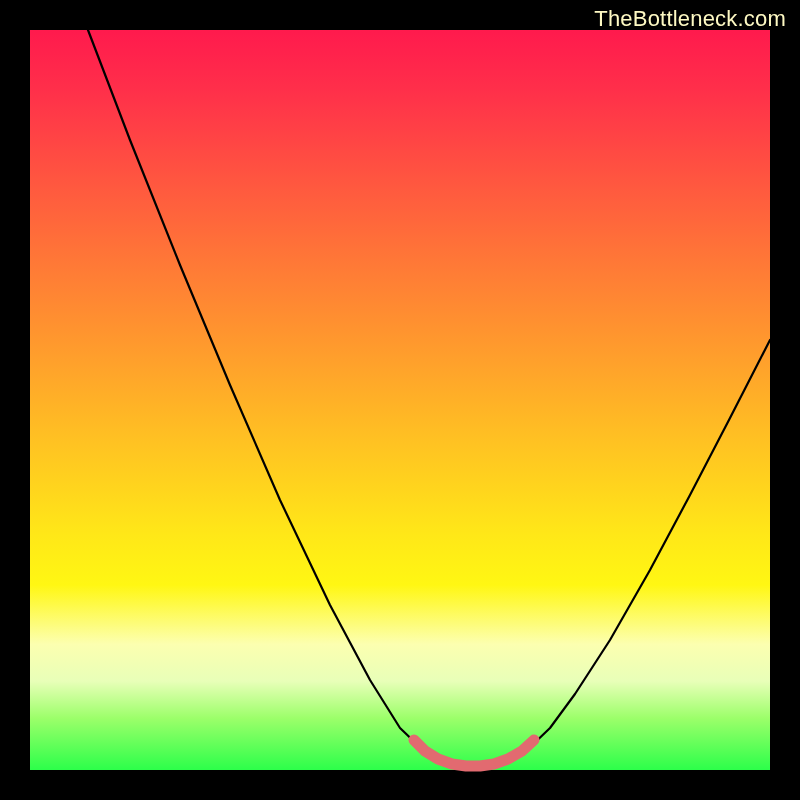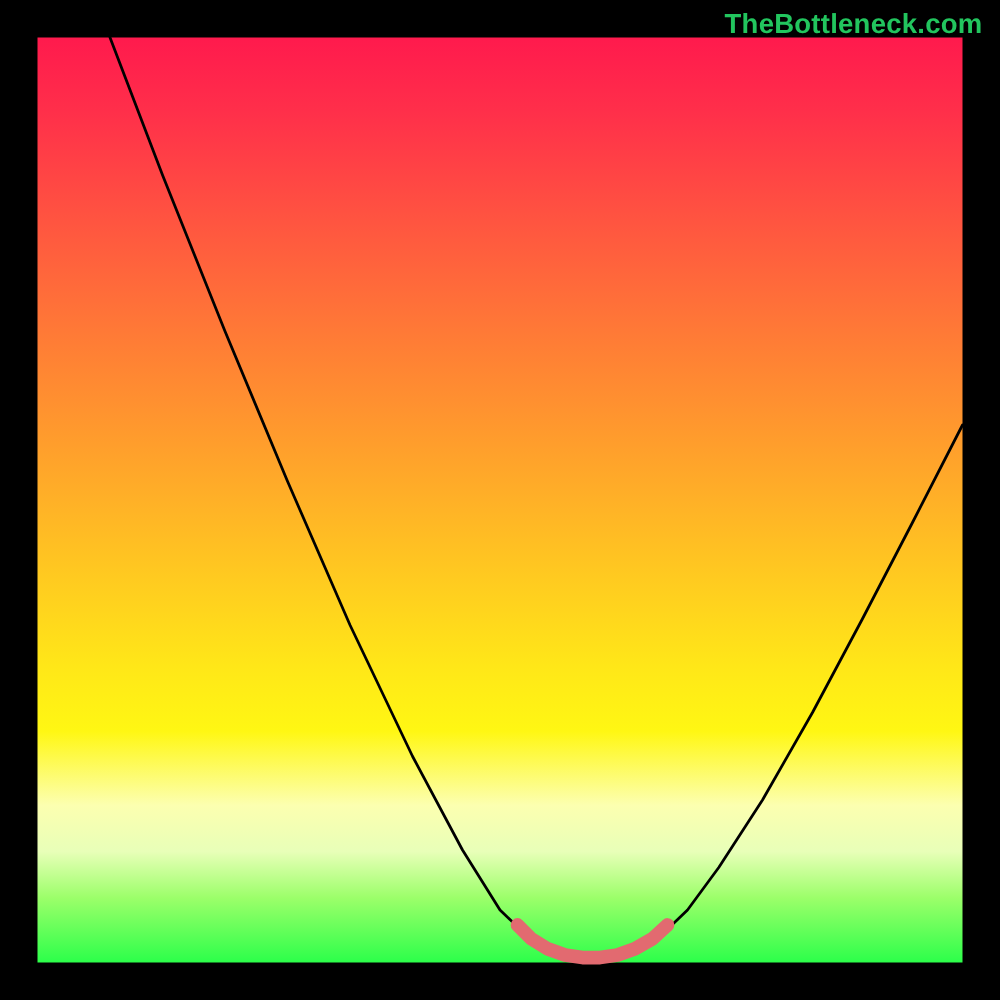--- a/index.html
+++ b/index.html
@@ -39,25 +39,24 @@
       #fcffb0 83%,
       #e8ffb8 88%,
       #9cff6a 93%,
       #2cff4a 100%
     );
   }
   .watermark {
     position: absolute;
     top: 6px;
     right: 14px;
-    color: #22c55e;
+    color: #fef9c3;
     font-size: 22px;
     letter-spacing: 0.2px;
     user-select: none;
-    font-weight: bold;
   }
   svg.curve {
     position: absolute;
     left: 0;
     top: 0;
     width: 740px;
     height: 740px;
     overflow: visible;
   }
 </style>

